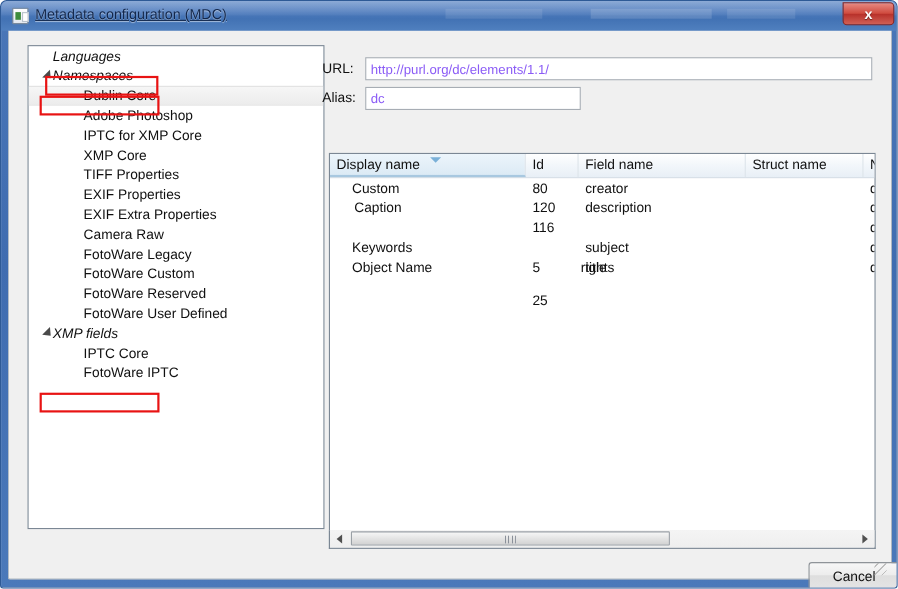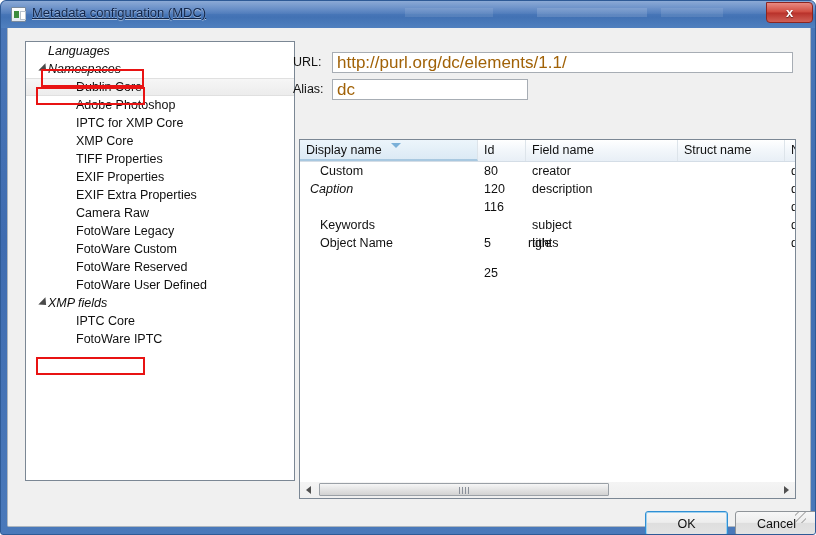--- a/index.html
+++ b/index.html
@@ -162,22 +162,22 @@
     position: absolute;
     font-size: 12.5px;
     color: #101010;
   }
   .field-label { position: absolute; }
   .text-input {
     position: absolute;
     background: #ffffff;
     border: 1px solid #a7adb4;
     font-family: "Liberation Sans", sans-serif;
-    font-size: 17px;
-    color: #a16207;
+    font-size: 12px;
+    color: #8b5cf6;
     padding: 0 4px;
     line-height: 20px;
     outline: none;
   }
 
   
   .table-panel {
     position: absolute;
     left: 291px; top: 111px;
     width: 497px;
@@ -379,21 +379,21 @@
         </div>
       <div id="table-body">
           <div class="trow">
             <div class="td" style="left: 14px; width: 178px;">Custom</div>
             <div class="td" style="left: 178px; width: 48px;">80</div>
             <div class="td" style="left: 226px; width: 152px;">creator</div>
             <div class="td" style="left: 378px; width: 107px;"></div>
             <div class="td" style="left: 485px; width: 40px;">dc</div>
           </div>
           <div class="trow">
-            <div class="td" style="left: 4px; width: 178px; font-style: italic;">Caption</div>
+            <div class="td" style="left: 16px; width: 178px;">Caption</div>
             <div class="td" style="left: 178px; width: 48px;">120</div>
             <div class="td" style="left: 226px; width: 152px;">description</div>
             <div class="td" style="left: 378px; width: 107px;"></div>
             <div class="td" style="left: 485px; width: 40px;">dc</div>
           </div>
           <div class="trow">
             <div class="td" style="left: 178px; width: 48px;">116</div>
             <div class="td" style="left: 222px; width: 152px; margin-top: 36px;">rights</div>
             <div class="td" style="left: 378px; width: 107px;"></div>
             <div class="td" style="left: 485px; width: 40px;">dc</div>
@@ -422,18 +422,17 @@
           </div>
         <div class="scroll-btn right">
             <div class="arrow-r"></div>
           </div>
         <div class="scroll-thumb">
             <div class="grip"></div>
           </div>
       </div>
     </div>
 
-    <button class="btn default" style="left:637px; top:483px; width:83px;">OK</button>
     <button class="btn" style="left:727px; top:483px; width:83px;">Cancel</button>
 
     <div class="resize-grip"></div>
   </div>
 </div>
 
 </body></html>

